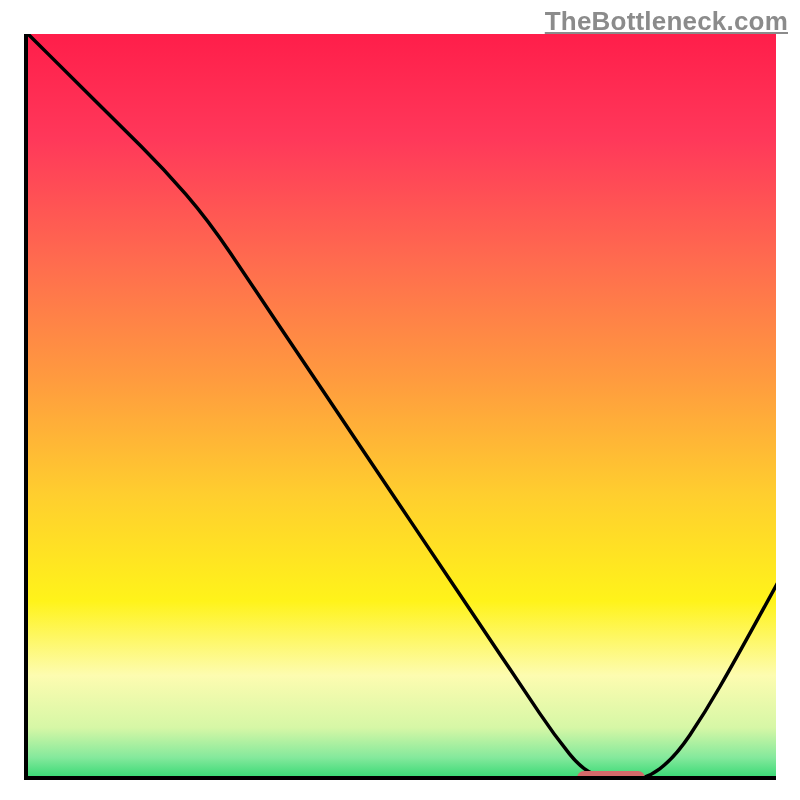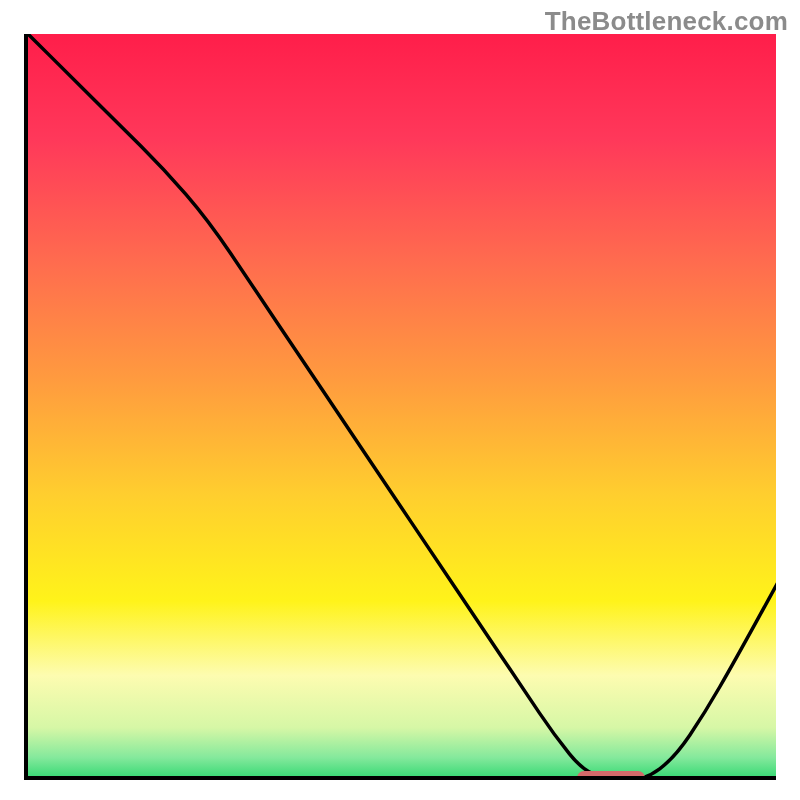--- a/index.html
+++ b/index.html
@@ -18,20 +18,21 @@
   }
   .watermark {
     position: absolute;
     top: 6px;
     right: 12px;
     font-size: 26px;
     font-weight: 600;
     color: #8b8b8b;
     letter-spacing: 0.2px;
     user-select: none;
+    text-decoration: underline;
   }
   .plot-frame {
     position: absolute;
     left: 24px;
     top: 34px;
     width: 752px;
     height: 746px;
     box-sizing: border-box;
     border: 4px solid #000;
     border-top: none;

